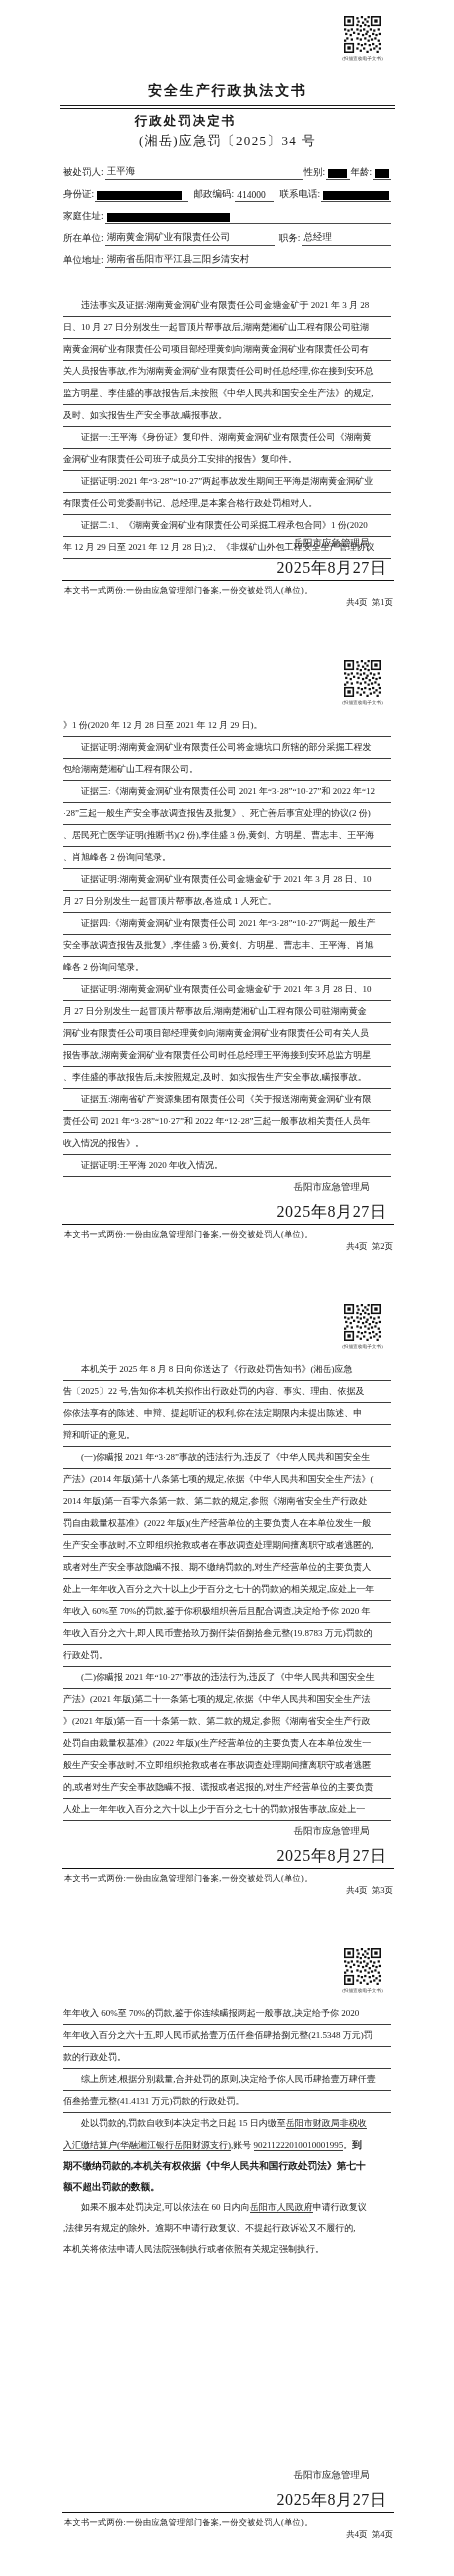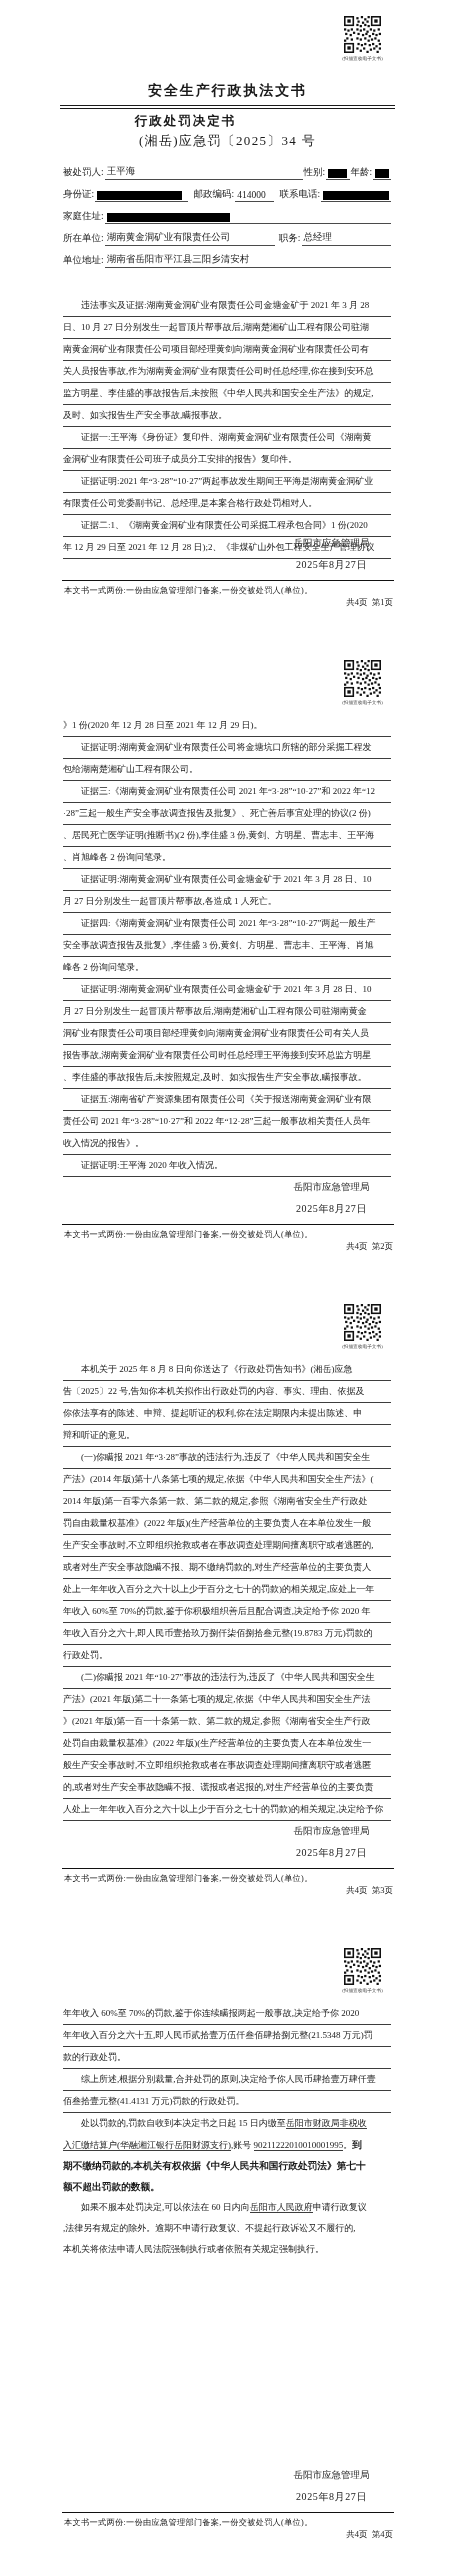--- a/index.html
+++ b/index.html
@@ -22,21 +22,21 @@
   .grow{flex:1;}
   .redact{display:inline-block;background:#000;height:9.5px;vertical-align:text-bottom;}
   
   .col{position:absolute;left:63px;width:328px;}
   .ln{height:21px;line-height:21px;border-bottom:0.6px solid #3d3d3d;font-size:9px;white-space:nowrap;overflow:hidden;}
   .nu{border-bottom:none;}
   .u{border-bottom:0.6px solid #3d3d3d;padding-bottom:0;}
   .b{font-weight:bold;font-size:9.7px;}
   
   .sign{position:absolute;top:537px;left:259px;width:145px;text-align:center;font-size:9.5px;}
-  .sign .sd{margin-top:8.2px;font-size:10px;letter-spacing:0.6px;}
+  .sign .sd{margin-top:8.2px;font-size:16px;letter-spacing:0.6px;}
   .frule{position:absolute;top:580px;left:62px;width:332px;border-top:1.6px solid #111;}
   .fnote{position:absolute;top:585px;left:64px;font-size:8.2px;letter-spacing:0.3px;}
   .fpage{position:absolute;top:597px;right:62px;font-size:8.5px;white-space:pre;}
   .c1{top:271px;margin-top:24px;} .cx{top:71px;}
 </style>
 </head>
 <body>
 
 <svg width="0" height="0" style="position:absolute" aria-hidden="true">
   <symbol id="qrsym" viewBox="0 0 33 33">
@@ -244,21 +244,21 @@
     <div class="ln">处上一年年收入百分之六十以上少于百分之七十的罚款)的相关规定,应处上一年</div>
     <div class="ln">年收入 60%至 70%的罚款,鉴于你积极组织善后且配合调查,决定给予你 2020 年</div>
     <div class="ln">年收入百分之六十,即人民币壹拾玖万捌仟柒佰捌拾叁元整(19.8783 万元)罚款的</div>
     <div class="ln">行政处罚。</div>
     <div class="ln">　　(二)你瞒报 2021 年“10·27”事故的违法行为,违反了《中华人民共和国安全生</div>
     <div class="ln">产法》(2021 年版)第二十一条第七项的规定,依据《中华人民共和国安全生产法</div>
     <div class="ln">》(2021 年版)第一百一十条第一款、第二款的规定,参照《湖南省安全生产行政</div>
     <div class="ln">处罚自由裁量权基准》(2022 年版)(生产经营单位的主要负责人在本单位发生一</div>
     <div class="ln">般生产安全事故时,不立即组织抢救或者在事故调查处理期间擅离职守或者逃匿</div>
     <div class="ln">的,或者对生产安全事故隐瞒不报、谎报或者迟报的,对生产经营单位的主要负责</div>
-    <div class="ln">人处上一年年收入百分之六十以上少于百分之七十的罚款)的相关规定,决定给予你</div>
+    <div class="ln">人处上一年年收入百分之六十以上少于百分之七十的罚款)报告事故,应处上一</div>
   </div>
   <div class="sign">
     <div>岳阳市应急管理局</div>
     <div class="sd">2025年8月27日</div>
   </div>
   <div class="frule"></div>
   <div class="fnote">本文书一式两份:一份由应急管理部门备案,一份交被处罚人(单位)。</div>
   <div class="fpage">共4页  第3页</div>
 </section>
 

